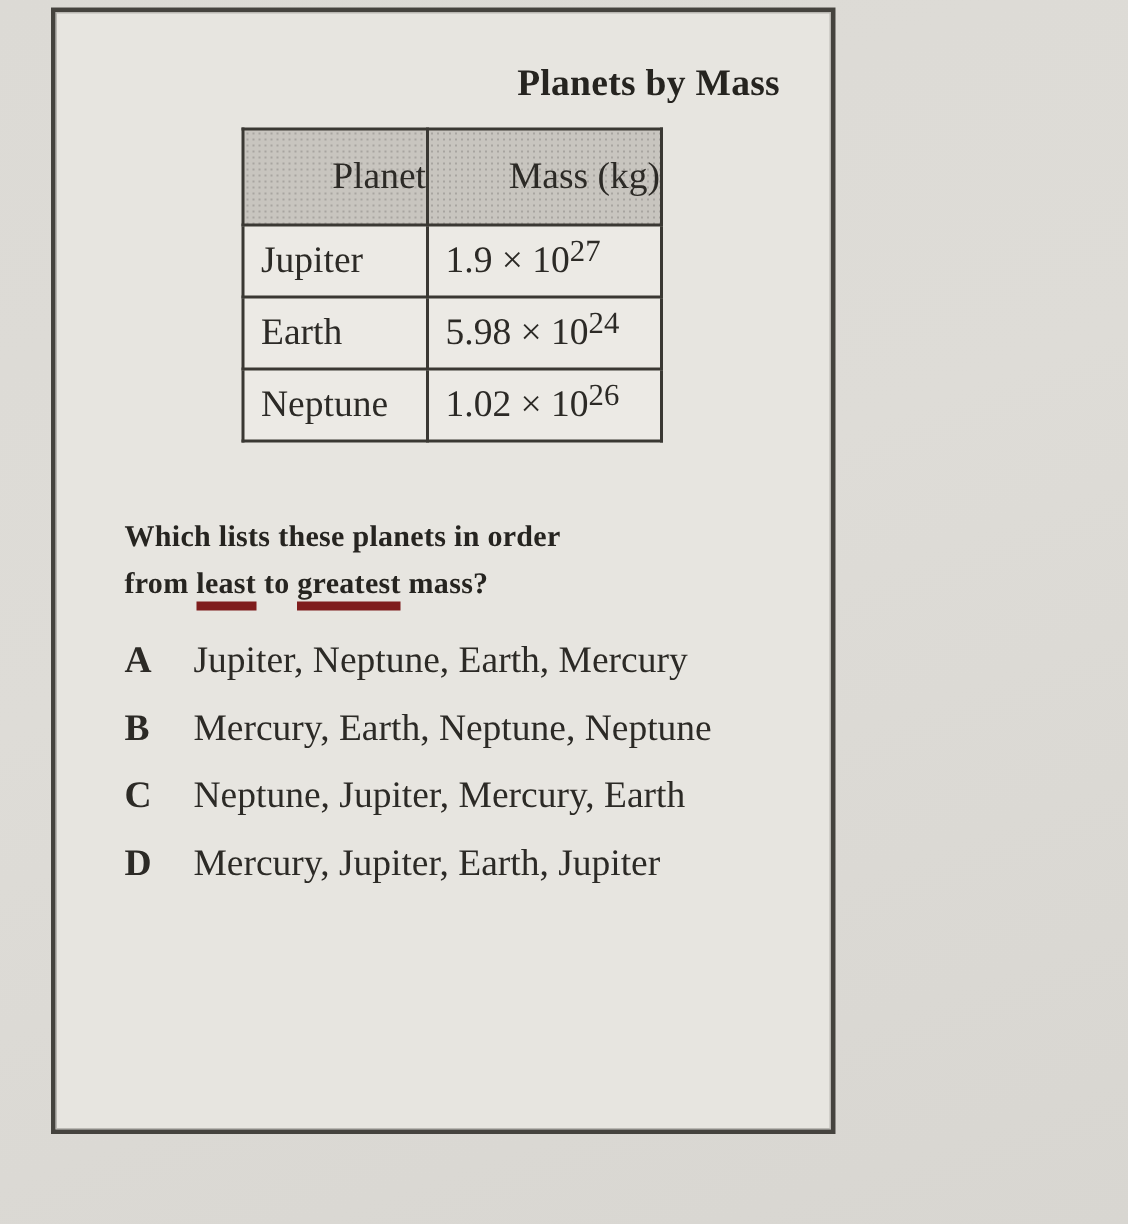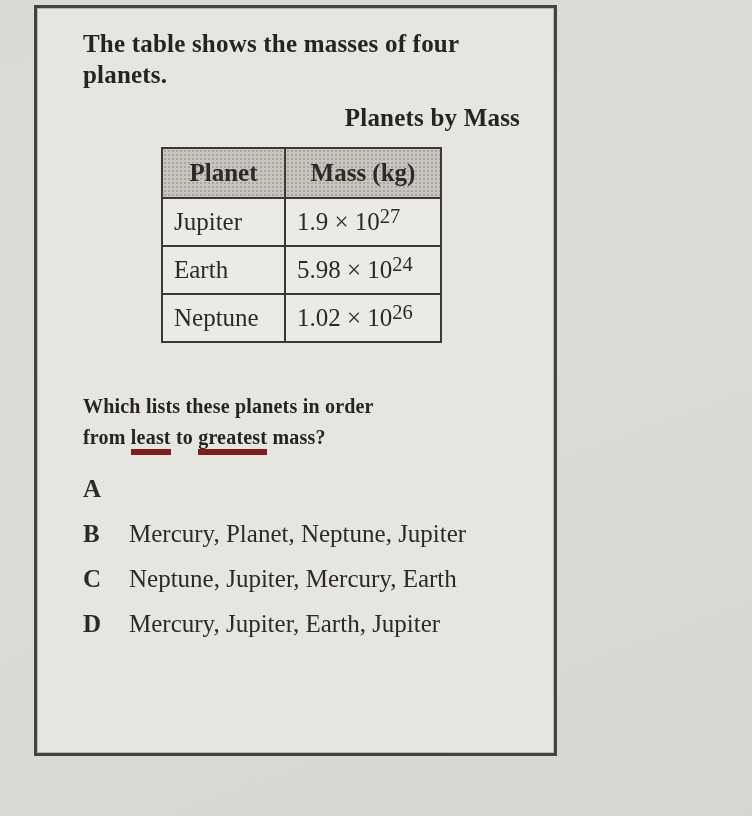--- a/index.html
+++ b/index.html
@@ -43,23 +43,23 @@
     border-collapse: collapse;
     background: #eceae5;
   }
   table.planets th, table.planets td {
     border: 2px solid #3a3833;
     font-size: 25px;
     color: #2c2a26;
   }
   table.planets th {
     width: 123px;
-    height: 50px;
-    font-weight: bold;
-    text-align: center;
+    height: 64px;
+    font-weight: normal;
+    text-align: right;
     background-color: #c8c5bf;
     background-image: radial-gradient(#a8a5a0 0.8px, transparent 0.9px);
     background-size: 4px 4px;
   }
   table.planets th.mass-col { width: 156px; margin-top: 28px; }
   table.planets td {
     height: 48px;
     padding-left: 11px;
     text-align: left;
     vertical-align: middle;
@@ -93,21 +93,20 @@
     width: 46px;
     flex: 0 0 46px;
   }
 </style>
 </head>
 <body>
 
 <div class="page">
   <div class="question-box">
 
-    <p class="intro">The table shows the masses of four planets.</p>
 
     <p class="table-title">Planets by Mass</p>
 
     <table class="planets">
       <thead>
         <tr>
           <th>Planet</th>
           <th class="mass-col">Mass (kg)</th>
         </tr>
       </thead>
@@ -128,24 +127,25 @@
     </table>
 
     <p class="question">
       <span>Which lists these planets in order</span><br>
       <span>from </span><span class="u">least</span><span> to </span><span class="u">greatest</span><span> mass?</span>
     </p>
 
     <div class="choices">
       <div class="choice">
         <span class="choice-letter">A</span>
+        <span class="choice-text">Jupiter, Neptune, Earth, Mercury</span>
       </div>
       <div class="choice">
         <span class="choice-letter">B</span>
-        <span class="choice-text">Mercury, Planet, Neptune, Jupiter</span>
+        <span class="choice-text">Mercury, Earth, Neptune, Neptune</span>
       </div>
       <div class="choice">
         <span class="choice-letter">C</span>
         <span class="choice-text">Neptune, Jupiter, Mercury, Earth</span>
       </div>
       <div class="choice">
         <span class="choice-letter">D</span>
         <span class="choice-text">Mercury, Jupiter, Earth, Jupiter</span>
       </div>
     </div>

